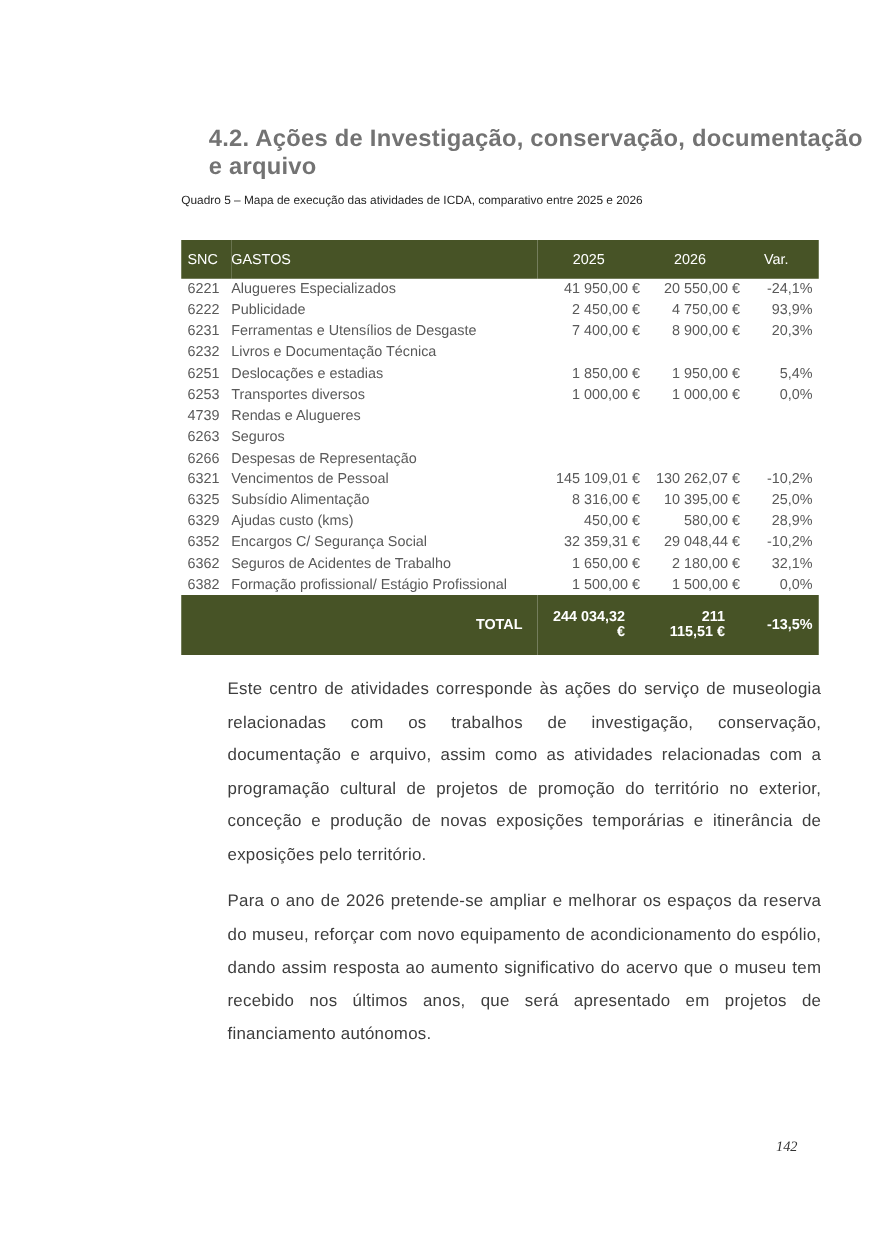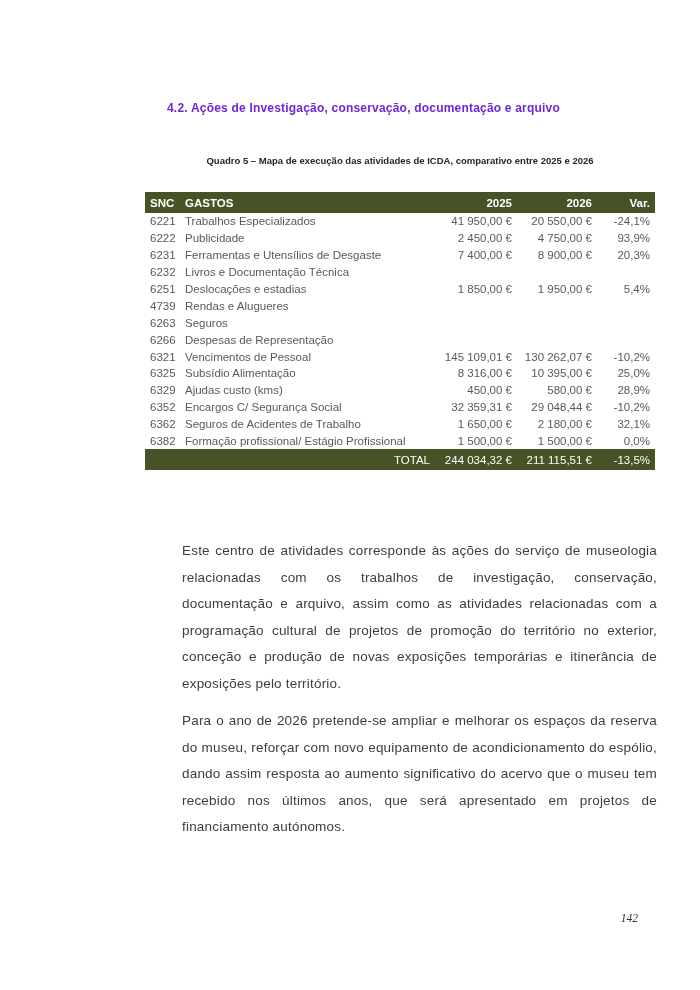--- a/index.html
+++ b/index.html
@@ -10,79 +10,79 @@
     font-family: "Liberation Sans", sans-serif;
     overflow: hidden;
   }
   .page {
     position: absolute; inset: 0;
     background: #ffffff;
   }
   .section-title {
     position: absolute;
     left: 167px; top: 101px;
-    font-size: 12px;
+    font-size: 19px;
     font-weight: bold;
-    color: #6d28d9;
+    color: #737373;
     letter-spacing: 0.2px;
   }
   .table-caption {
     position: absolute;
     left: 145px; top: 155px;
     width: 510px;
-    text-align: center;
+    text-align: left;
     font-size: 9.5px;
-    font-weight: bold;
+    font-weight: normal;
     color: #262626;
   }
   table.budget {
     position: absolute;
     left: 145px; top: 192px;
     width: 510px;
     border-collapse: collapse;
     table-layout: fixed;
     font-size: 11.5px;
     color: #595959;
   }
   table.budget col.c-snc   { width: 40px; }
   table.budget col.c-gastos{ width: 245px; }
   table.budget col.c-2025  { width: 82px; }
   table.budget col.c-2026  { width: 80px; }
   table.budget col.c-var   { width: 63px; }
   table.budget thead th {
     background: #475326;
     color: #ffffff;
-    font-weight: bold;
+    font-weight: normal;
     font-size: 11.5px;
-    height: 21px;
+    height: 31px;
     padding: 0;
     text-align: left;
     vertical-align: middle;
   }
-  table.budget thead th.num { text-align: right; }
+  table.budget thead th.num { text-align: center; }
   table.budget thead th:first-child { padding-left: 5px; }
   table.budget thead th:last-child  { padding-right: 5px; }
   table.budget tbody td {
     height: 16.9px;
     padding: 0;
     vertical-align: middle;
     white-space: nowrap;
     overflow: hidden;
   }
   table.budget tbody td:first-child { padding-left: 5px; }
   table.budget tbody td:nth-child(3),
   table.budget tbody td:nth-child(4),
   table.budget tbody td:nth-child(5) { text-align: right; }
   table.budget tbody td:nth-child(5) { padding-right: 5px; }
   table.budget tfoot td {
     background: #475326;
     color: #ffffff;
-    font-weight: normal;
+    font-weight: bold;
     height: 21px;
-    padding: 0;
+    padding: 12px;
     text-align: right;
     vertical-align: middle;
     margin-top: 36px;
   }
   table.budget tfoot td:last-child { padding-right: 5px; }
   .paragraphs {
     position: absolute;
     left: 146px; top: 538px;
     width: 511px;
   }
@@ -126,21 +126,21 @@
         <th>SNC</th>
         <th>GASTOS</th>
         <th class="num">2025</th>
         <th class="num">2026</th>
         <th class="num">Var.</th>
       </tr>
     </thead>
     <tbody>
         <tr>
           <td>6221</td>
-          <td>Trabalhos Especializados</td>
+          <td>Alugueres Especializados</td>
           <td>41 950,00 €</td>
           <td>20 550,00 €</td>
           <td>-24,1%</td>
         </tr>
         <tr>
           <td>6222</td>
           <td>Publicidade</td>
           <td>2 450,00 €</td>
           <td>4 750,00 €</td>
           <td>93,9%</td>
@@ -158,20 +158,27 @@
           <td></td>
           <td></td>
           <td></td>
         </tr>
         <tr>
           <td>6251</td>
           <td>Deslocações e estadias</td>
           <td>1 850,00 €</td>
           <td>1 950,00 €</td>
           <td>5,4%</td>
+        </tr>
+        <tr>
+          <td>6253</td>
+          <td>Transportes diversos</td>
+          <td>1 000,00 €</td>
+          <td>1 000,00 €</td>
+          <td>0,0%</td>
         </tr>
         <tr>
           <td>4739</td>
           <td>Rendas e Alugueres</td>
           <td></td>
           <td></td>
           <td></td>
         </tr>
         <tr>
           <td>6263</td>

